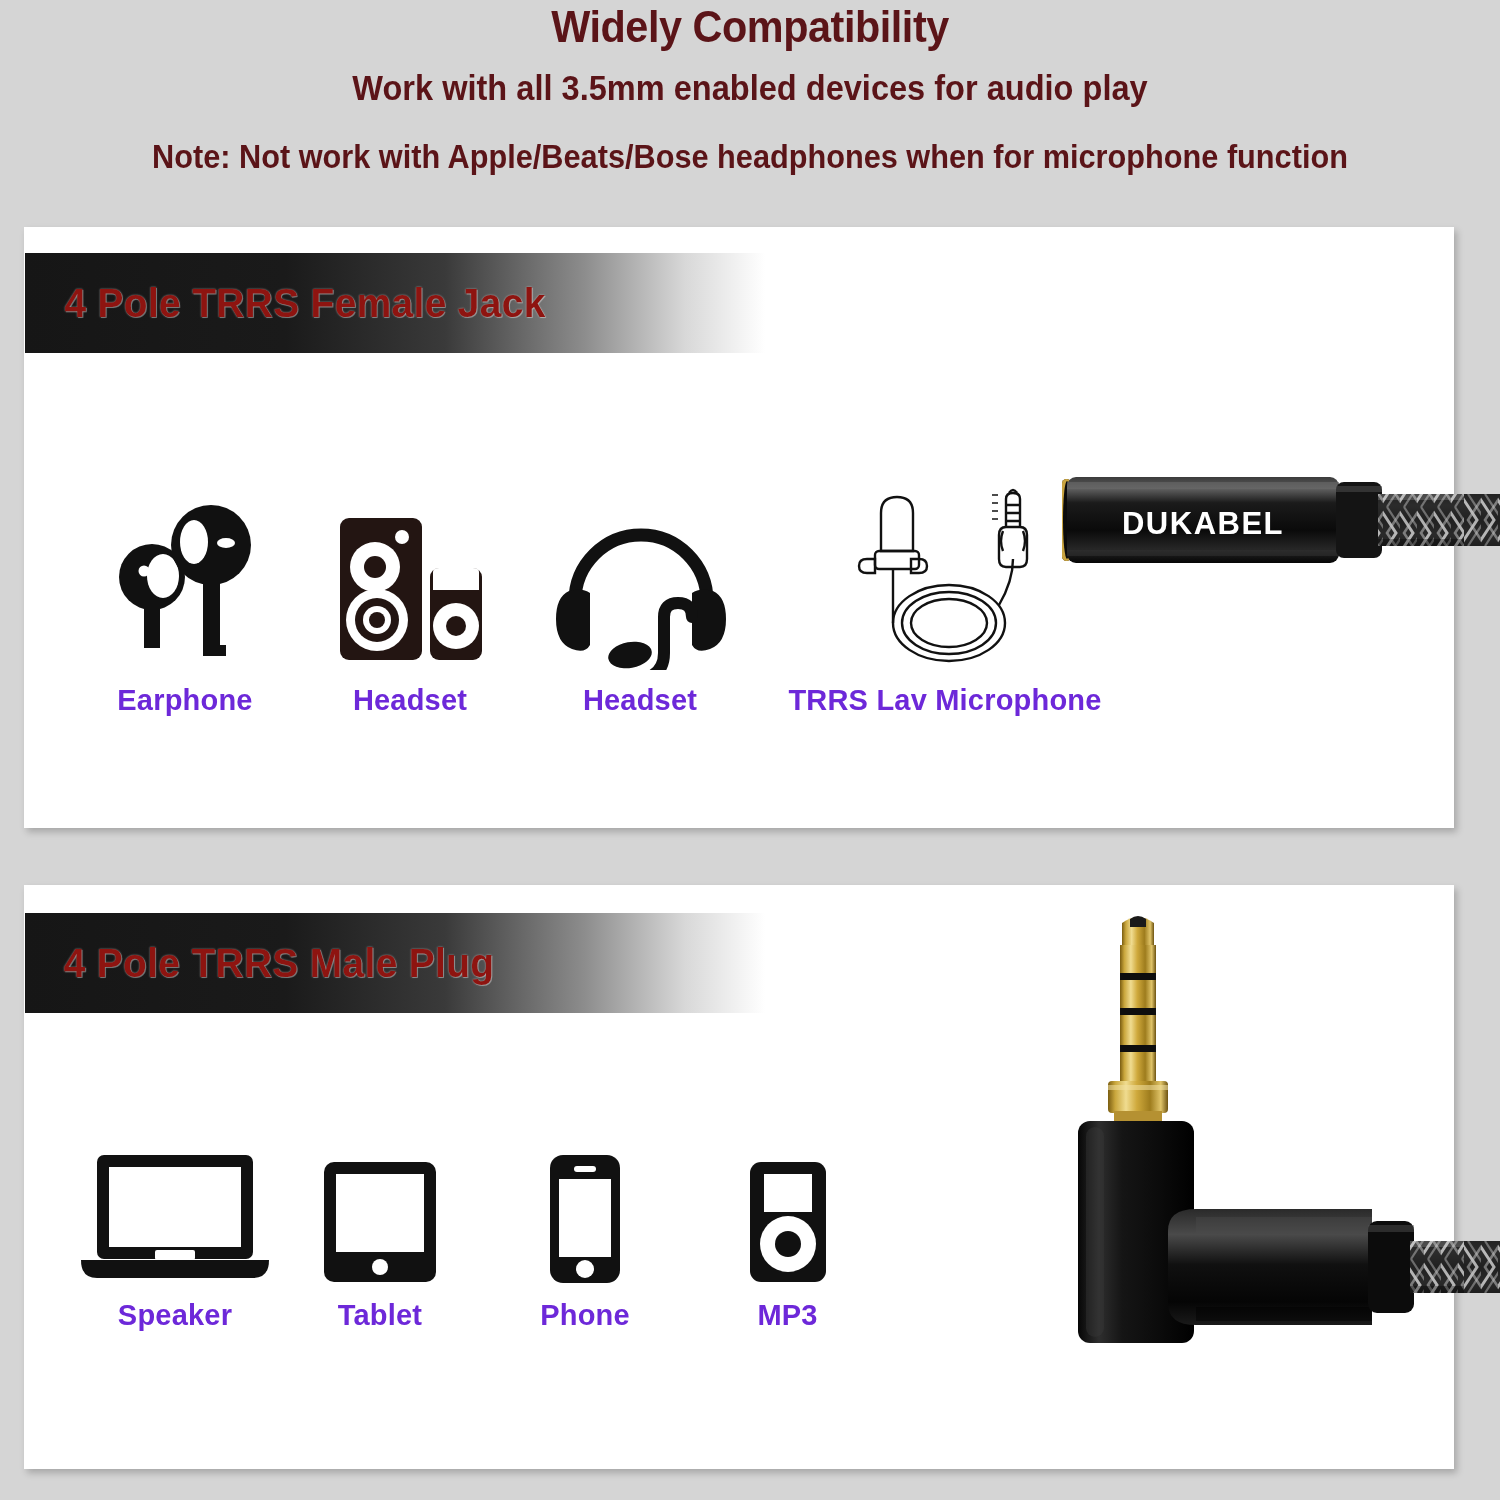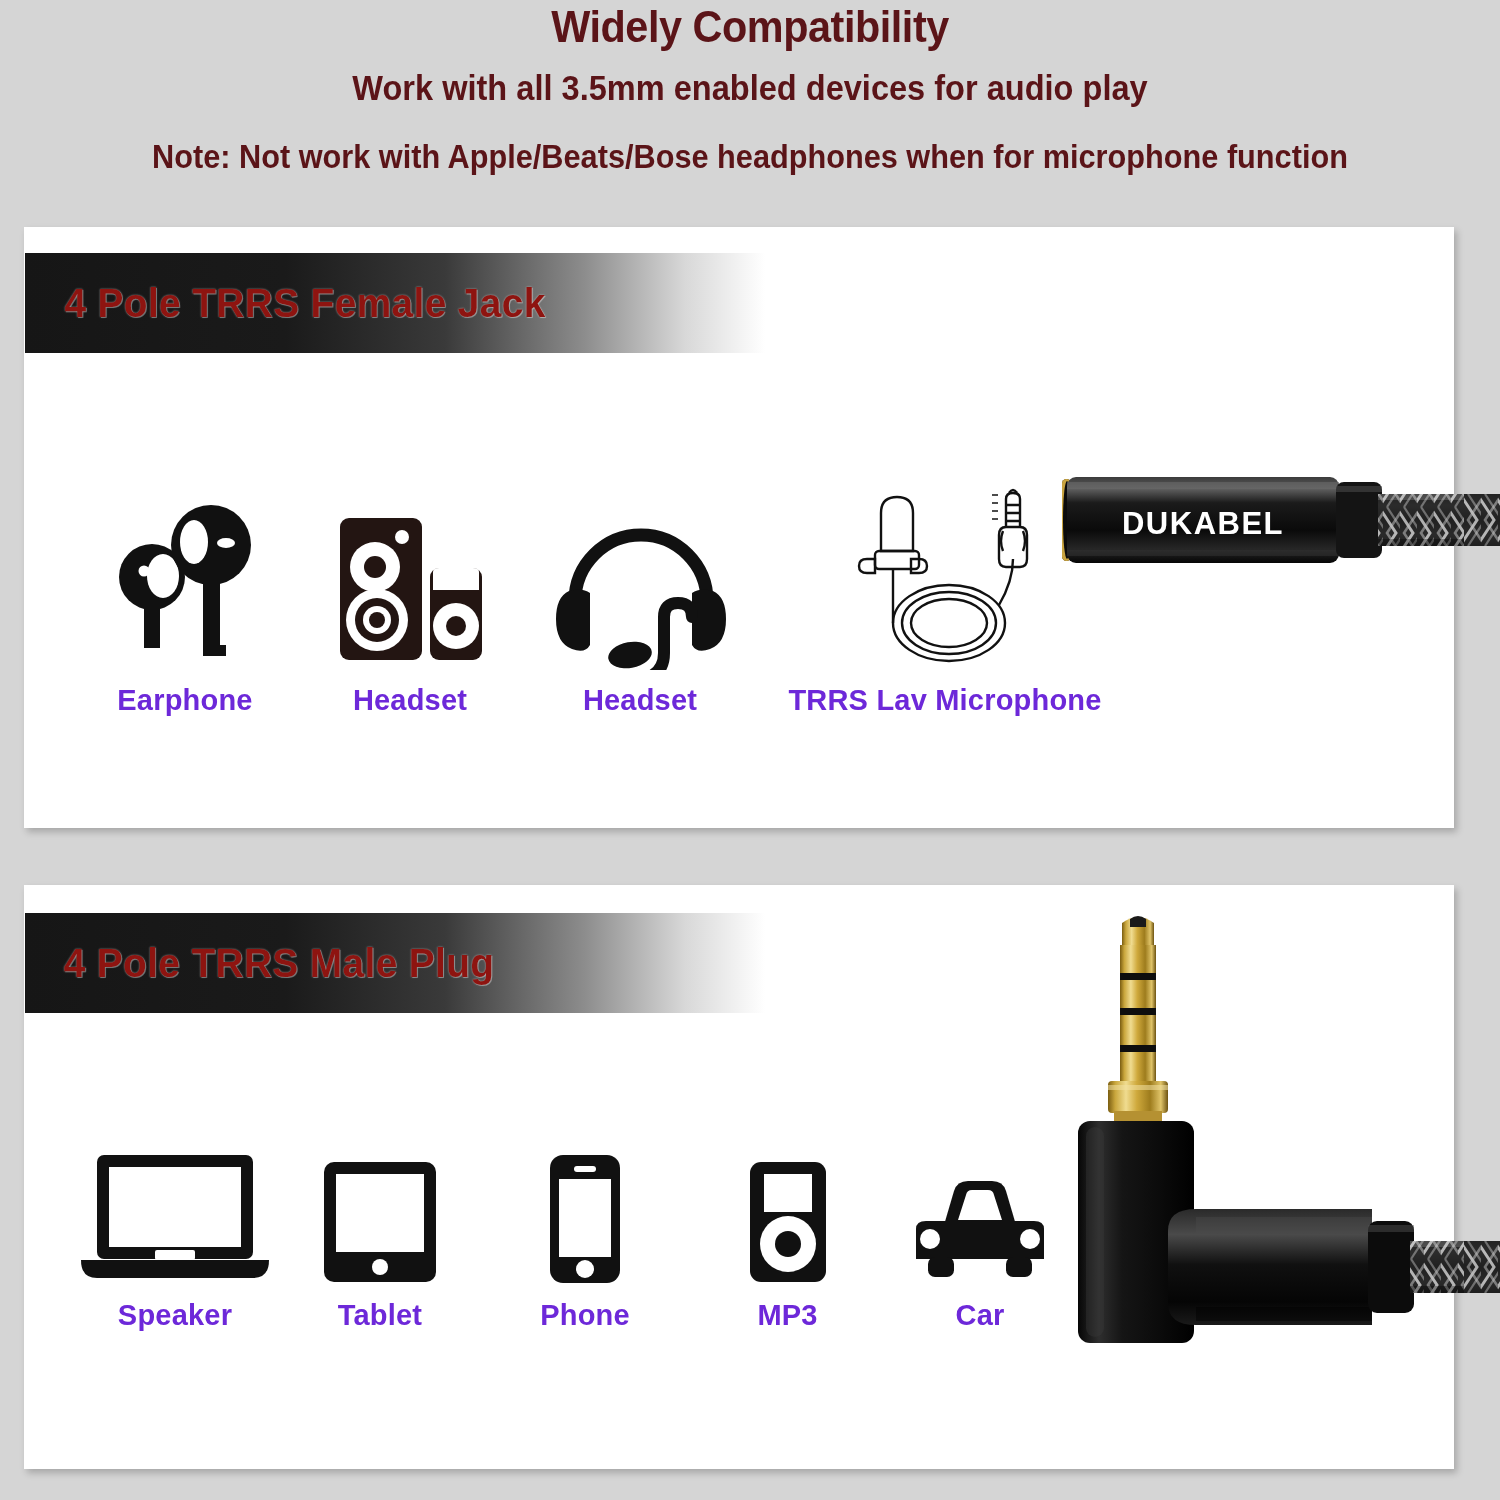--- a/index.html
+++ b/index.html
@@ -315,38 +315,20 @@
       <svg width="82" height="125" viewBox="0 0 82 125">
         <rect x="3" y="2" width="76" height="120" rx="11" fill="#111"></rect>
         <rect x="17" y="14" width="48" height="38" fill="#fff"></rect>
         <circle cx="41" cy="84" r="28" fill="#fff"></circle>
         <circle cx="41" cy="84" r="13" fill="#111"></circle>
       </svg>
     </div>
     <div class="icon-label">MP3</div>
   </div>
 
-  <div class="icon-cell" style="width:190px;">
-    <div class="icon-art" style="height:140px;">
-      <svg width="140" height="112" viewBox="0 0 140 112">
-
-        <path d="M34 52 L44 18 q3 -10 14 -10 l24 0 q11 0 14 10 l10 34 z" fill="#111"></path>
-        <path d="M48 47 L56 22 q1 -5 6 -5 l16 0 q5 0 6 5 l8 25 z" fill="#fff"></path>
-
-        <path d="M6 56 q0 -8 10 -8 l108 0 q10 0 10 8 l0 30 -128 0 z" fill="#111"></path>
-
-        <circle cx="20" cy="66" r="10" fill="#fff"></circle>
-        <circle cx="120" cy="66" r="10" fill="#fff"></circle>
-
-        <rect x="18" y="84" width="26" height="20" rx="7" fill="#111"></rect>
-        <rect x="96" y="84" width="26" height="20" rx="7" fill="#111"></rect>
-      </svg>
-    </div>
-    <div class="icon-label">Car</div>
-  </div>
 </div>
 
 <div class="product" id="product-male">
   <svg width="450" height="450" viewBox="0 0 450 450">
     <defs>
       <linearGradient id="goldShaft" x1="0" y1="0" x2="1" y2="0">
         <stop offset="0%" stop-color="#7a5d11"></stop>
         <stop offset="12%" stop-color="#c9a63c"></stop>
         <stop offset="30%" stop-color="#f0dc90"></stop>
         <stop offset="48%" stop-color="#cfa93c"></stop>

